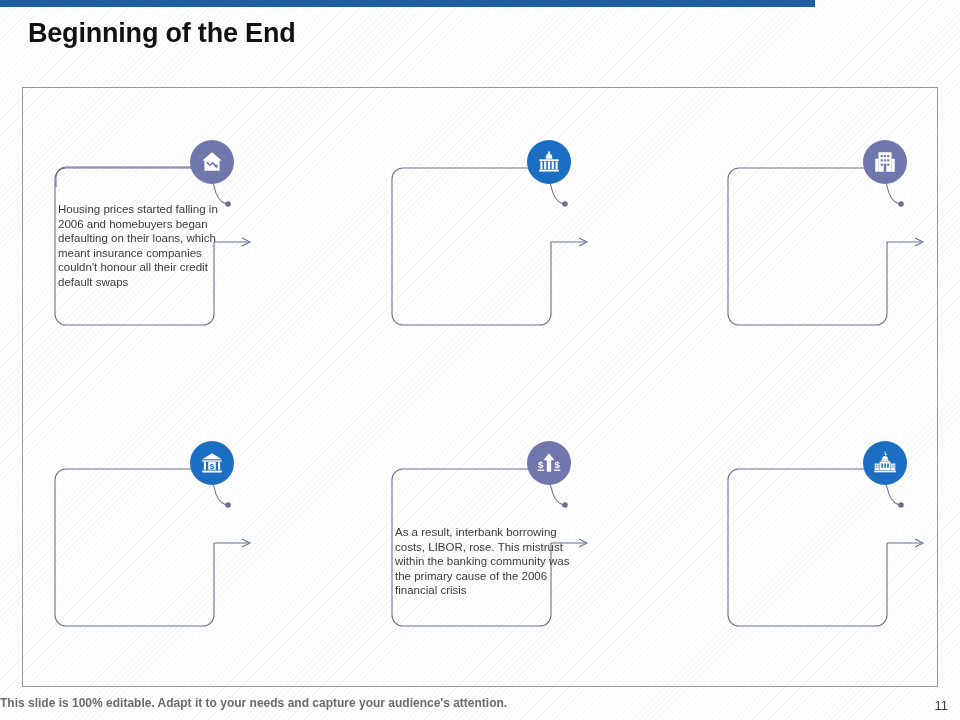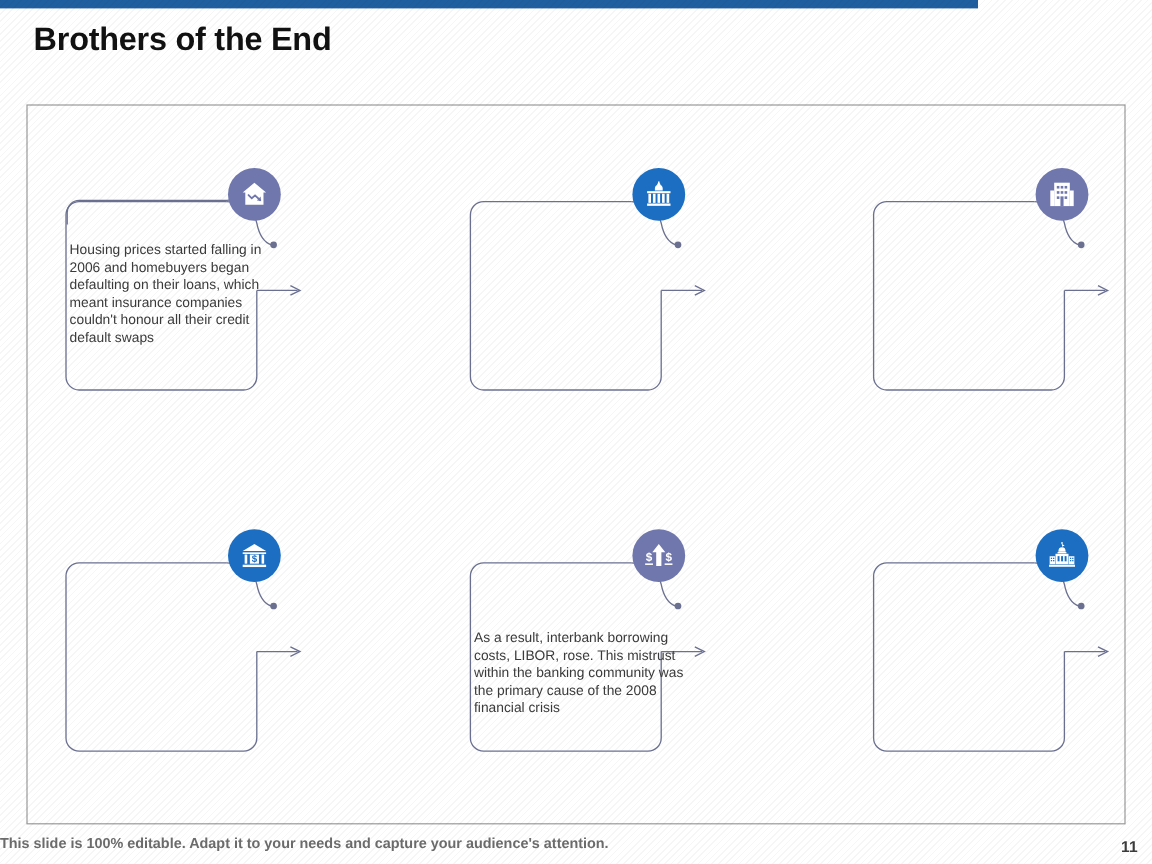--- a/index.html
+++ b/index.html
@@ -135,33 +135,33 @@
     font-size: 12px;
     color: #6b6b6b;
     z-index: 6;
     font-weight: bold;
   }
   .page-number {
     position: absolute;
     right: 12px;
     top: 698px;
     font-size: 13px;
-    font-weight: bold;
+    font-weight: normal;
     color: #3b3b3b;
     z-index: 6;
     text-align: center;
   }
 </style>
 </head>
 <body>
 
 <div class="topbar"></div>
 <div class="topbar-tail"></div>
 
-<div class="page-title">Brothers of the End</div>
+<div class="page-title">Beginning of the End</div>
 
 <div class="content-frame"></div>
 
 <div class="cards">
 
   <div class="card" style="left:44px; top:140px;">
     <svg class="card-shape" viewBox="0 0 300 250">
       <path d="M 12 47 L 12 37 A 10 10 0 0 1 22 27 L 145 27 L 145 27
                C 152 27 160 22 166 22" fill="none" stroke="#6b7090" stroke-width="1.1"></path>
       <path d="M 12 40 A 10 10 0 0 1 22 30 L 145 30" fill="none" stroke="none"></path>
@@ -256,21 +256,21 @@
   </div>
 
   <div class="card" style="left:381px; top:441px;">
     <svg class="card-shape" viewBox="0 0 300 250">
       <path d="M 145 28 L 22 28 A 11 11 0 0 0 11 39 L 11 174 A 11 11 0 0 0 22 185 L 159 185 A 11 11 0 0 0 170 174 L 170 102" fill="none" stroke="#6b7090" stroke-width="1.1"></path>
       <path d="M 145 28 C 158 28 168 36 170 46 C 172 56 176 62 182 64" fill="none" stroke="#6b7090" stroke-width="1.1"></path>
       <circle cx="184" cy="64" r="2.8" fill="#6b7090"></circle>
       <path d="M 170 102 L 204 102" fill="none" stroke="#6b7090" stroke-width="1.1"></path>
       <path d="M 198 98 L 206 102 L 198 106" fill="none" stroke="#6b7090" stroke-width="1.1"></path>
     </svg>
-    <div class="card-text mid">As a result, interbank borrowing costs, LIBOR, rose. This mistrust within the banking community was the primary cause of the 2008 financial crisis</div>
+    <div class="card-text mid">As a result, interbank borrowing costs, LIBOR, rose. This mistrust within the banking community was the primary cause of the 2006 financial crisis</div>
   </div>
   <div class="icon-bubble" style="left:527px; top:441px; background:#7077ad;">
     <svg viewBox="0 0 24 24" fill="none">
       <path d="M12 3 L17 9.5 L14 9.5 L14 20 L10 20 L10 9.5 L7 9.5 Z" fill="#ffffff"></path>
       <text x="4.4" y="16.5" font-family="Liberation Sans, sans-serif" font-size="9" font-weight="bold" fill="#ffffff" text-anchor="middle">$</text>
       <text x="19.6" y="16.5" font-family="Liberation Sans, sans-serif" font-size="9" font-weight="bold" fill="#ffffff" text-anchor="middle">$</text>
       <rect x="1.5" y="18" width="6" height="1.2" fill="#ffffff"></rect>
       <rect x="16.5" y="18" width="6" height="1.2" fill="#ffffff"></rect>
     </svg>
   </div>

